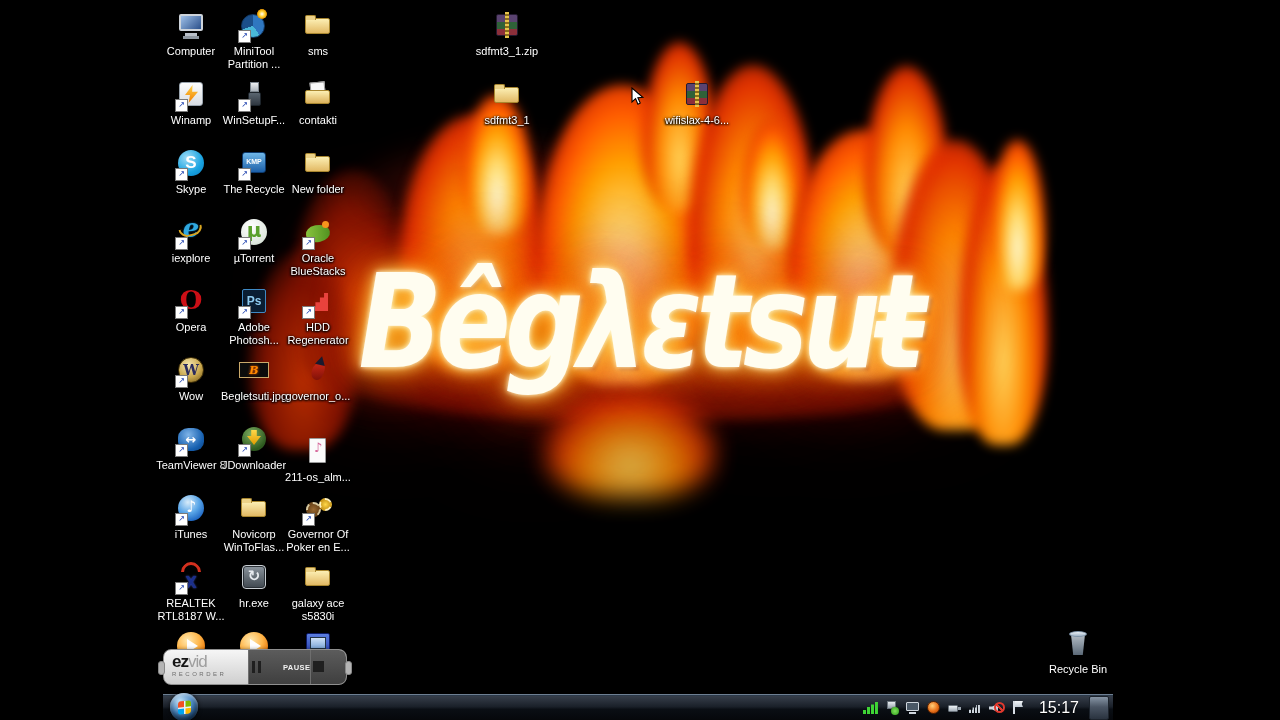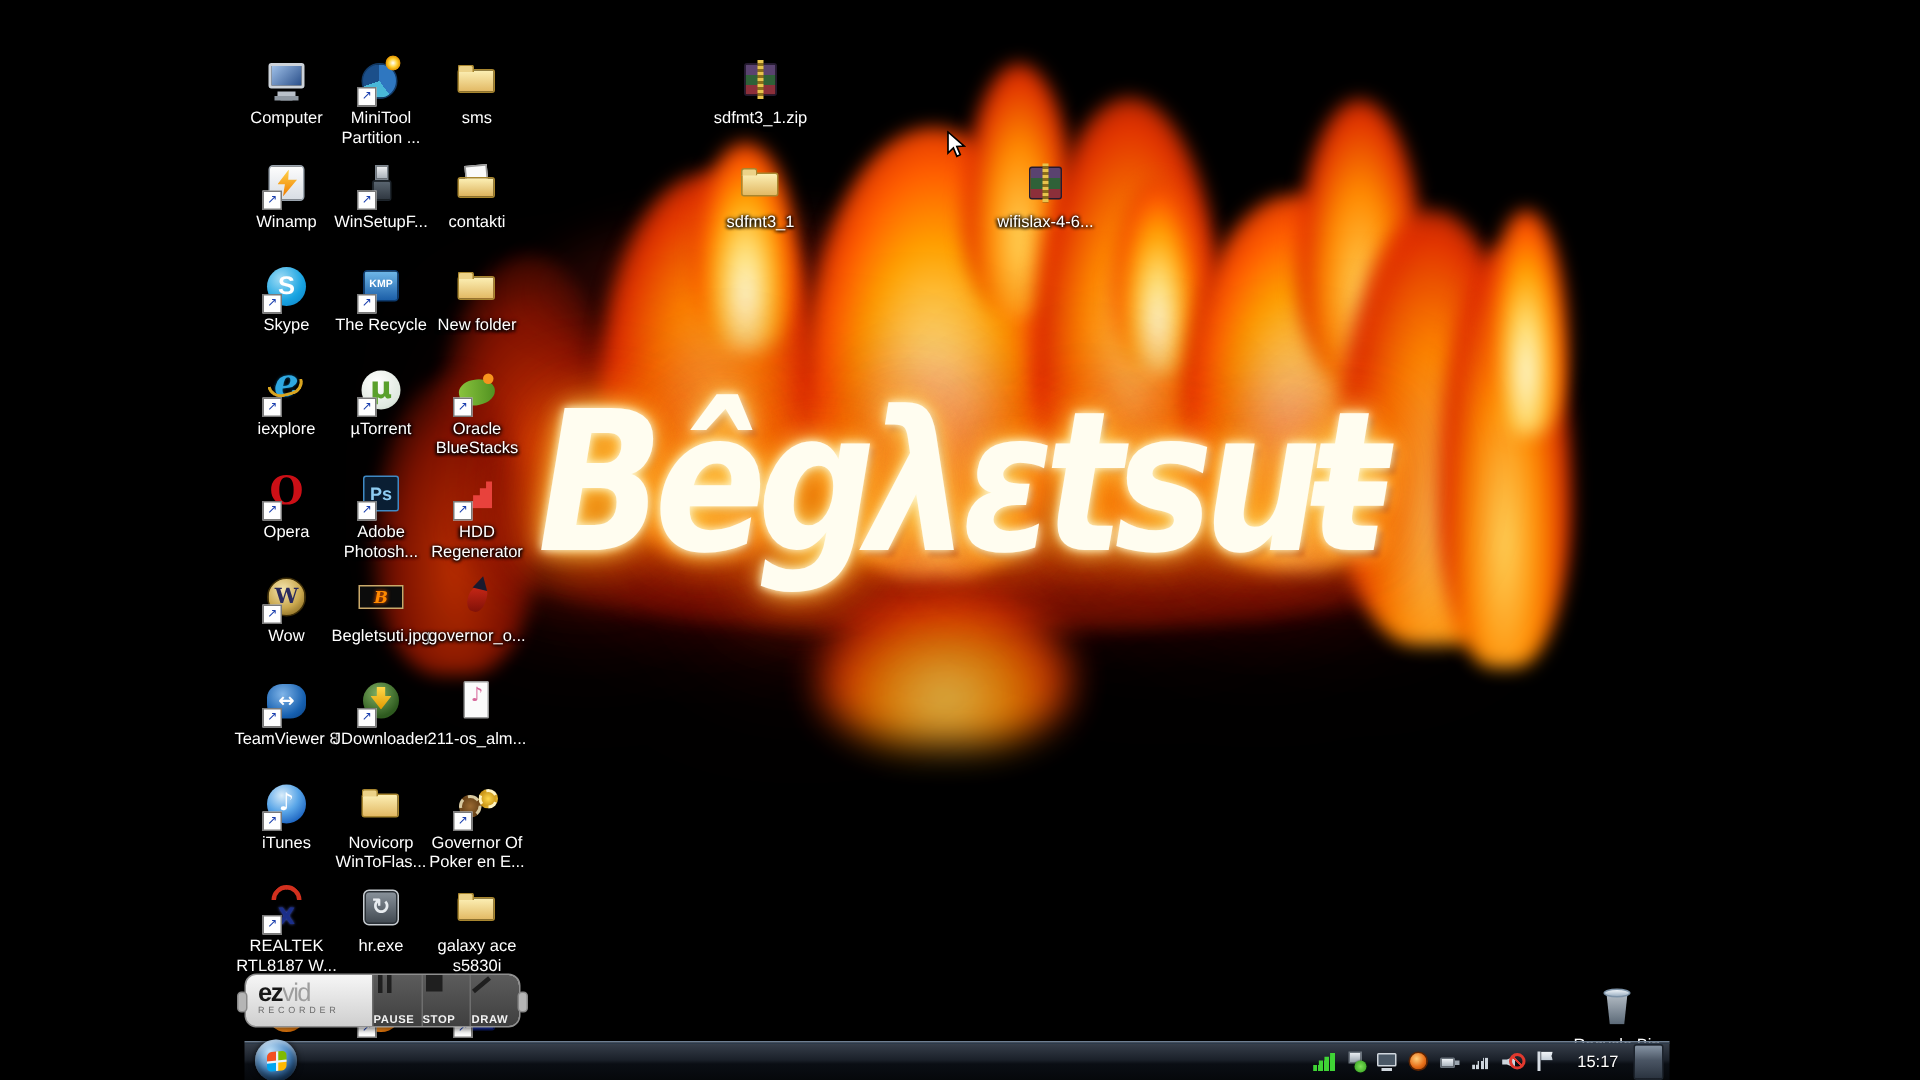--- a/index.html
+++ b/index.html
@@ -15,21 +15,21 @@
   #flame-word{
     position:absolute;left:268px;top:258px;width:744px;text-align:center;z-index:2;
     font-family:"DejaVu Sans",sans-serif;font-weight:bold;font-style:italic;
     font-size:110px;letter-spacing:-6px;color:#fffdf0;transform:scaleY(1.18);
     text-shadow:0 0 5px #fff8d8,0 0 14px #ffe27a,0 0 28px #ffae00,0 0 48px #ff5e00,
                 0 0 75px #e02800,0 0 110px #a00f00,3px 3px 3px #6e1200;
     white-space:nowrap;
   }
 
   
-  #icons{position:absolute;inset:0;z-index:5;margin-top:28px;}
+  #icons{position:absolute;inset:0;z-index:5;}
   .ic{position:absolute;width:74px;padding:1px 0 2px;text-align:center;}
   .ic.sel{background:rgba(150,172,194,.48);border:1px solid rgba(208,226,244,.75);margin:-1px;}
   .lab{margin:2px auto 0;max-width:72px;font-size:11px;line-height:13px;color:#fff;
        text-shadow:1px 1px 2px #000,0 0 3px #000,-1px 1px 2px #000;}
   .box{width:34px;height:34px;margin:0 auto;position:relative;}
   .g{width:32px;height:32px;margin:0 auto;position:relative;}
   .g::before,.g::after{content:"";position:absolute;box-sizing:border-box;}
   .sc{position:absolute;left:1px;bottom:0;width:11px;height:11px;background:#fff;border:1px solid #7a7a7a;
       font-size:8px;line-height:10px;color:#1b3fae;text-align:center;z-index:3;}
   .sc::before{content:"\2197";}
@@ -98,21 +98,21 @@
     background:linear-gradient(#f6f6f6,#cfcfcf);border:1px solid #8f8f8f;border-radius:8px;
     display:flex;align-items:stretch;box-shadow:0 1px 4px rgba(0,0,0,.6);}
   #recorder::before,#recorder::after{content:"";position:absolute;top:11px;width:5px;height:12px;background:#b5b5b5;border:1px solid #888;border-radius:3px;}
   #recorder::before{left:-6px;} #recorder::after{right:-6px;}
   .rec-logo{width:76px;padding:3px 0 0 8px;}
   .rec-brand{font-size:17px;line-height:17px;font-weight:bold;letter-spacing:-1px;}
   .rec-brand .ez{color:#161616;}
   .rec-brand .vid{color:#9e9e9e;font-weight:normal;}
   .rec-sub{font-size:6px;letter-spacing:2.5px;color:#6e6e6e;margin-top:1px;}
   .rec-buttons{flex:1;display:flex;background:linear-gradient(#5c5c5c,#3f3f3f);border-radius:0 7px 7px 0;overflow:hidden;}
-  .rec-btn{flex:1;display:flex;flex-direction:column;align-items:flex-start;justify-content:center;gap:20px;border-left:1px solid #6e6e6e;cursor:pointer;}
+  .rec-btn{flex:1;display:flex;flex-direction:row;align-items:center;justify-content:center;gap:20px;border-left:1px solid #6e6e6e;cursor:pointer;}
   .rec-btn-label{font-size:7.5px;font-weight:bold;color:#f2f2f2;letter-spacing:.4px;}
   .bi{width:14px;height:12px;position:relative;}
   .bi::before{content:"";position:absolute;}
   .bi-pause::before{left:3px;top:0;width:3px;height:12px;background:#1f1f1f;box-shadow:6px 0 0 #1f1f1f;}
   .bi-stop::before{left:2px;top:0;width:11px;height:11px;background:#1f1f1f;}
   .bi-draw::before{left:0;top:5px;width:14px;height:3px;background:#1f1f1f;transform:rotate(-40deg);}
 
   
   #taskbar{position:absolute;left:163px;top:694px;width:950px;height:26px;z-index:30;
     background:linear-gradient(#39414d,#1a2029 45%,#0a0e14 55%,#05070a);
@@ -136,21 +136,21 @@
   .tri-display::before{left:2px;top:3px;width:13px;height:9px;background:#4a5866;border:1px solid #cfd6dd;border-radius:1px;}
   .tri-display::after{left:5px;top:13px;width:7px;height:2px;background:#cfd6dd;}
   .tri-ezvid::before{left:2px;top:2px;width:13px;height:13px;border-radius:50%;background:radial-gradient(circle at 40% 35%,#ffcf7a,#e8701a 55%,#9e3c00);border:1px solid #5e2400;}
   .tri-power::before{left:2px;top:6px;width:10px;height:7px;background:linear-gradient(#eef2f6,#a8b2bc);border:1px solid #6a737c;border-radius:1px;}
   .tri-power::after{left:12px;top:8px;width:3px;height:3px;background:#9aa4ae;}
   .tri-netbars::before{left:2px;bottom:4px;width:11px;height:8px;background:repeating-linear-gradient(90deg,#cdd5dd 0 2px,transparent 2px 3px);clip-path:polygon(0 100%,0 60%,33% 60%,33% 30%,66% 30%,66% 0,100% 0,100% 100%);}
   .tri-mute::before{left:1px;top:5px;width:9px;height:8px;background:#cdd5dd;clip-path:polygon(0 30%,35% 30%,100% 0,100% 100%,35% 70%,0 70%);}
   .tri-mute::after{left:6px;top:3px;width:11px;height:11px;border:2px solid #e0392e;border-radius:50%;background:linear-gradient(45deg,transparent 42%,#e0392e 42% 58%,transparent 58%);}
   .tri-flag::before{left:4px;top:2px;width:2px;height:13px;background:#d8dee5;}
   .tri-flag::after{left:6px;top:2px;width:8px;height:6px;background:linear-gradient(#f4f7fa,#c2ccd6);clip-path:polygon(0 0,100% 0,85% 50%,100% 100%,0 100%);}
-  .clock{color:#fff;font-size:11px;padding:0 10px 0 12px;cursor:pointer;text-shadow:0 1px 1px #000;}
+  .clock{color:#fff;font-size:16px;padding:0 10px 0 12px;cursor:pointer;text-shadow:0 1px 1px #000;}
   .tb-end{width:18px;height:22px;margin:0 4px 0 0;border:1px solid #1c232c;border-radius:2px;cursor:pointer;
     background:linear-gradient(#8795a5,#4a5564 45%,#2a333f);}
 
   
   #cursor{position:absolute;left:629px;top:87px;z-index:40;}
 </style>
 </head>
 <body>
 
 <div id="flames">
@@ -319,21 +319,21 @@
       </div>
       <div class="lab">TeamViewer 8</div>
     </div>
     <div class="ic" style="left: 217px; top: 422px;">
       <div class="box">
         <div class="g g-jd"></div>
         <div class="sc"></div>
       </div>
       <div class="lab">JDownloader</div>
     </div>
-    <div class="ic" style="left: 281px; top: 422px;">
+    <div class="ic" style="left: 281px; top: 434px;">
       <div class="box">
         <div class="g g-mp3"></div>
       </div>
       <div class="lab">211-os_alm...</div>
     </div>
     <div class="ic" style="left: 154px; top: 491px;">
       <div class="box">
         <div class="g g-itunes"></div>
         <div class="sc"></div>
       </div>

